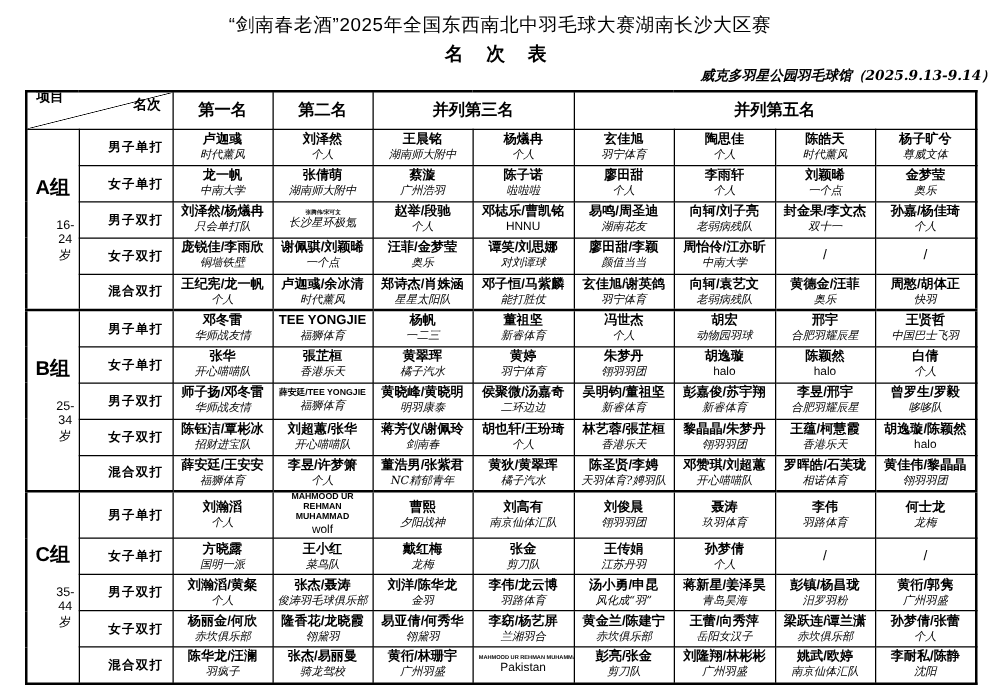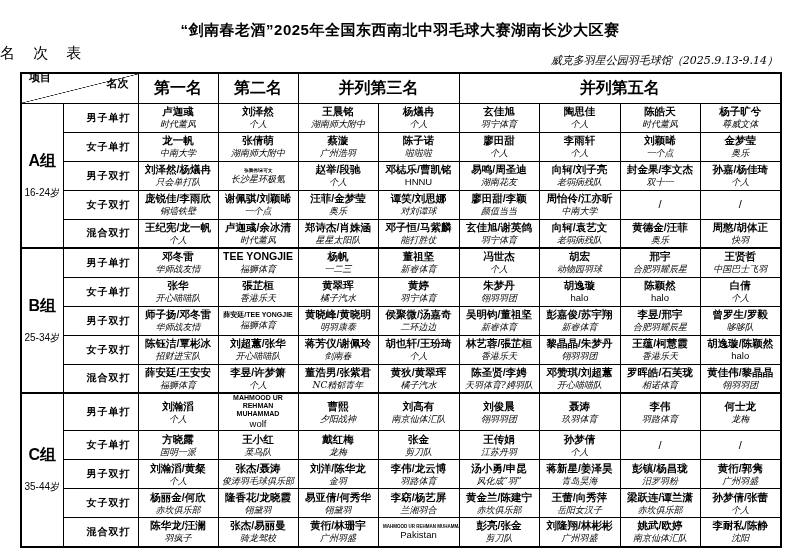--- a/index.html
+++ b/index.html
@@ -1,31 +1,31 @@
 <!DOCTYPE html>
 <html><head>
 <meta charset="utf-8">
 <style>
   html,body{margin:0;padding:0;background:#fff;}
   body{width:800px;height:555px;font-family:"Liberation Sans",sans-serif;color:#000;position:relative;overflow:hidden;}
-  .page-title{ text-align:center;padding-top:21px;font-size:15px;font-weight:bold;letter-spacing:.5px;}
-  .page-subtitle{text-align:left;font-size:15px;font-weight:normal;letter-spacing:7px;margin-top:4px;}
-  .venue-note{position:absolute;right:22px;top:53px;font-family:"DejaVu Serif",serif;font-style:italic;font-weight:normal;font-size:11px;}
+  .page-title{ text-align:center;padding-top:11px;font-size:15px;font-weight:normal;letter-spacing:.5px;}
+  .page-subtitle{text-align:center;font-size:15px;font-weight:bold;letter-spacing:7px;margin-top:4px;}
+  .venue-note{position:absolute;right:4px;top:53px;font-family:"DejaVu Serif",serif;font-style:italic;font-weight:bold;font-size:11px;}
   table.results{position:absolute;left:20px;top:72px;width:760px;border-collapse:collapse;table-layout:fixed;border:2px solid #000;}
   td,th{border:1px solid #000;padding:0;text-align:center;vertical-align:middle;overflow:hidden;}
   tr.hdr{height:30px;}
   tr.row{height:29px;}
   tr.group-start td{border-top-width:2px;}
-  th.colhead{font-size:16px;font-weight:bold;font-family:Liberation Serif, serif;}
+  th.colhead{font-size:13px;font-weight:bold;font-family:Liberation Serif, serif;}
   td.corner{position:relative;}
   td.corner .diag{position:absolute;inset:0;background:linear-gradient(to bottom right,transparent calc(50% - 0.6px),#000 50%,transparent calc(50% + 0.6px));}
   td.corner .corner-top{position:absolute;top:2px;right:9px;font-size:11px;font-weight:bold;text-align:right;}
   td.corner .corner-bot{position:absolute;bottom:18px;left:7px;font-size:11px;font-weight:bold;}
   td.group-cell .gname{font-size:16px;font-weight:bold;}
-  td.group-cell .gage{font-size:10px;margin-top:14px;}
+  td.group-cell .gage{font-size:10px;margin-top:14px;margin-left:20px;}
   td.event-cell{font-size:10px;font-weight:bold;letter-spacing:1px;padding-left:16px;}
   td.player-cell{line-height:0;}
   .name{font-size:10.5px;font-weight:600;line-height:13px;white-space:nowrap;}
   .name.solo{line-height:27px;font-weight:normal;font-size:11px;}
   .name.small{font-size:7px;white-space:normal;line-height:8px;padding:0 2px;font-weight:bold;}
   .name.tiny{font-size:5px;line-height:6px;transform:scale(.9);}
   .club{font-size:9px;font-family:"DejaVu Serif",serif;font-style:italic;line-height:12px;white-space:nowrap;}
   .club.latin{font-family:"Liberation Sans",sans-serif;font-style:normal;font-weight:normal;font-size:9.5px;}
 </style>
 </head>

